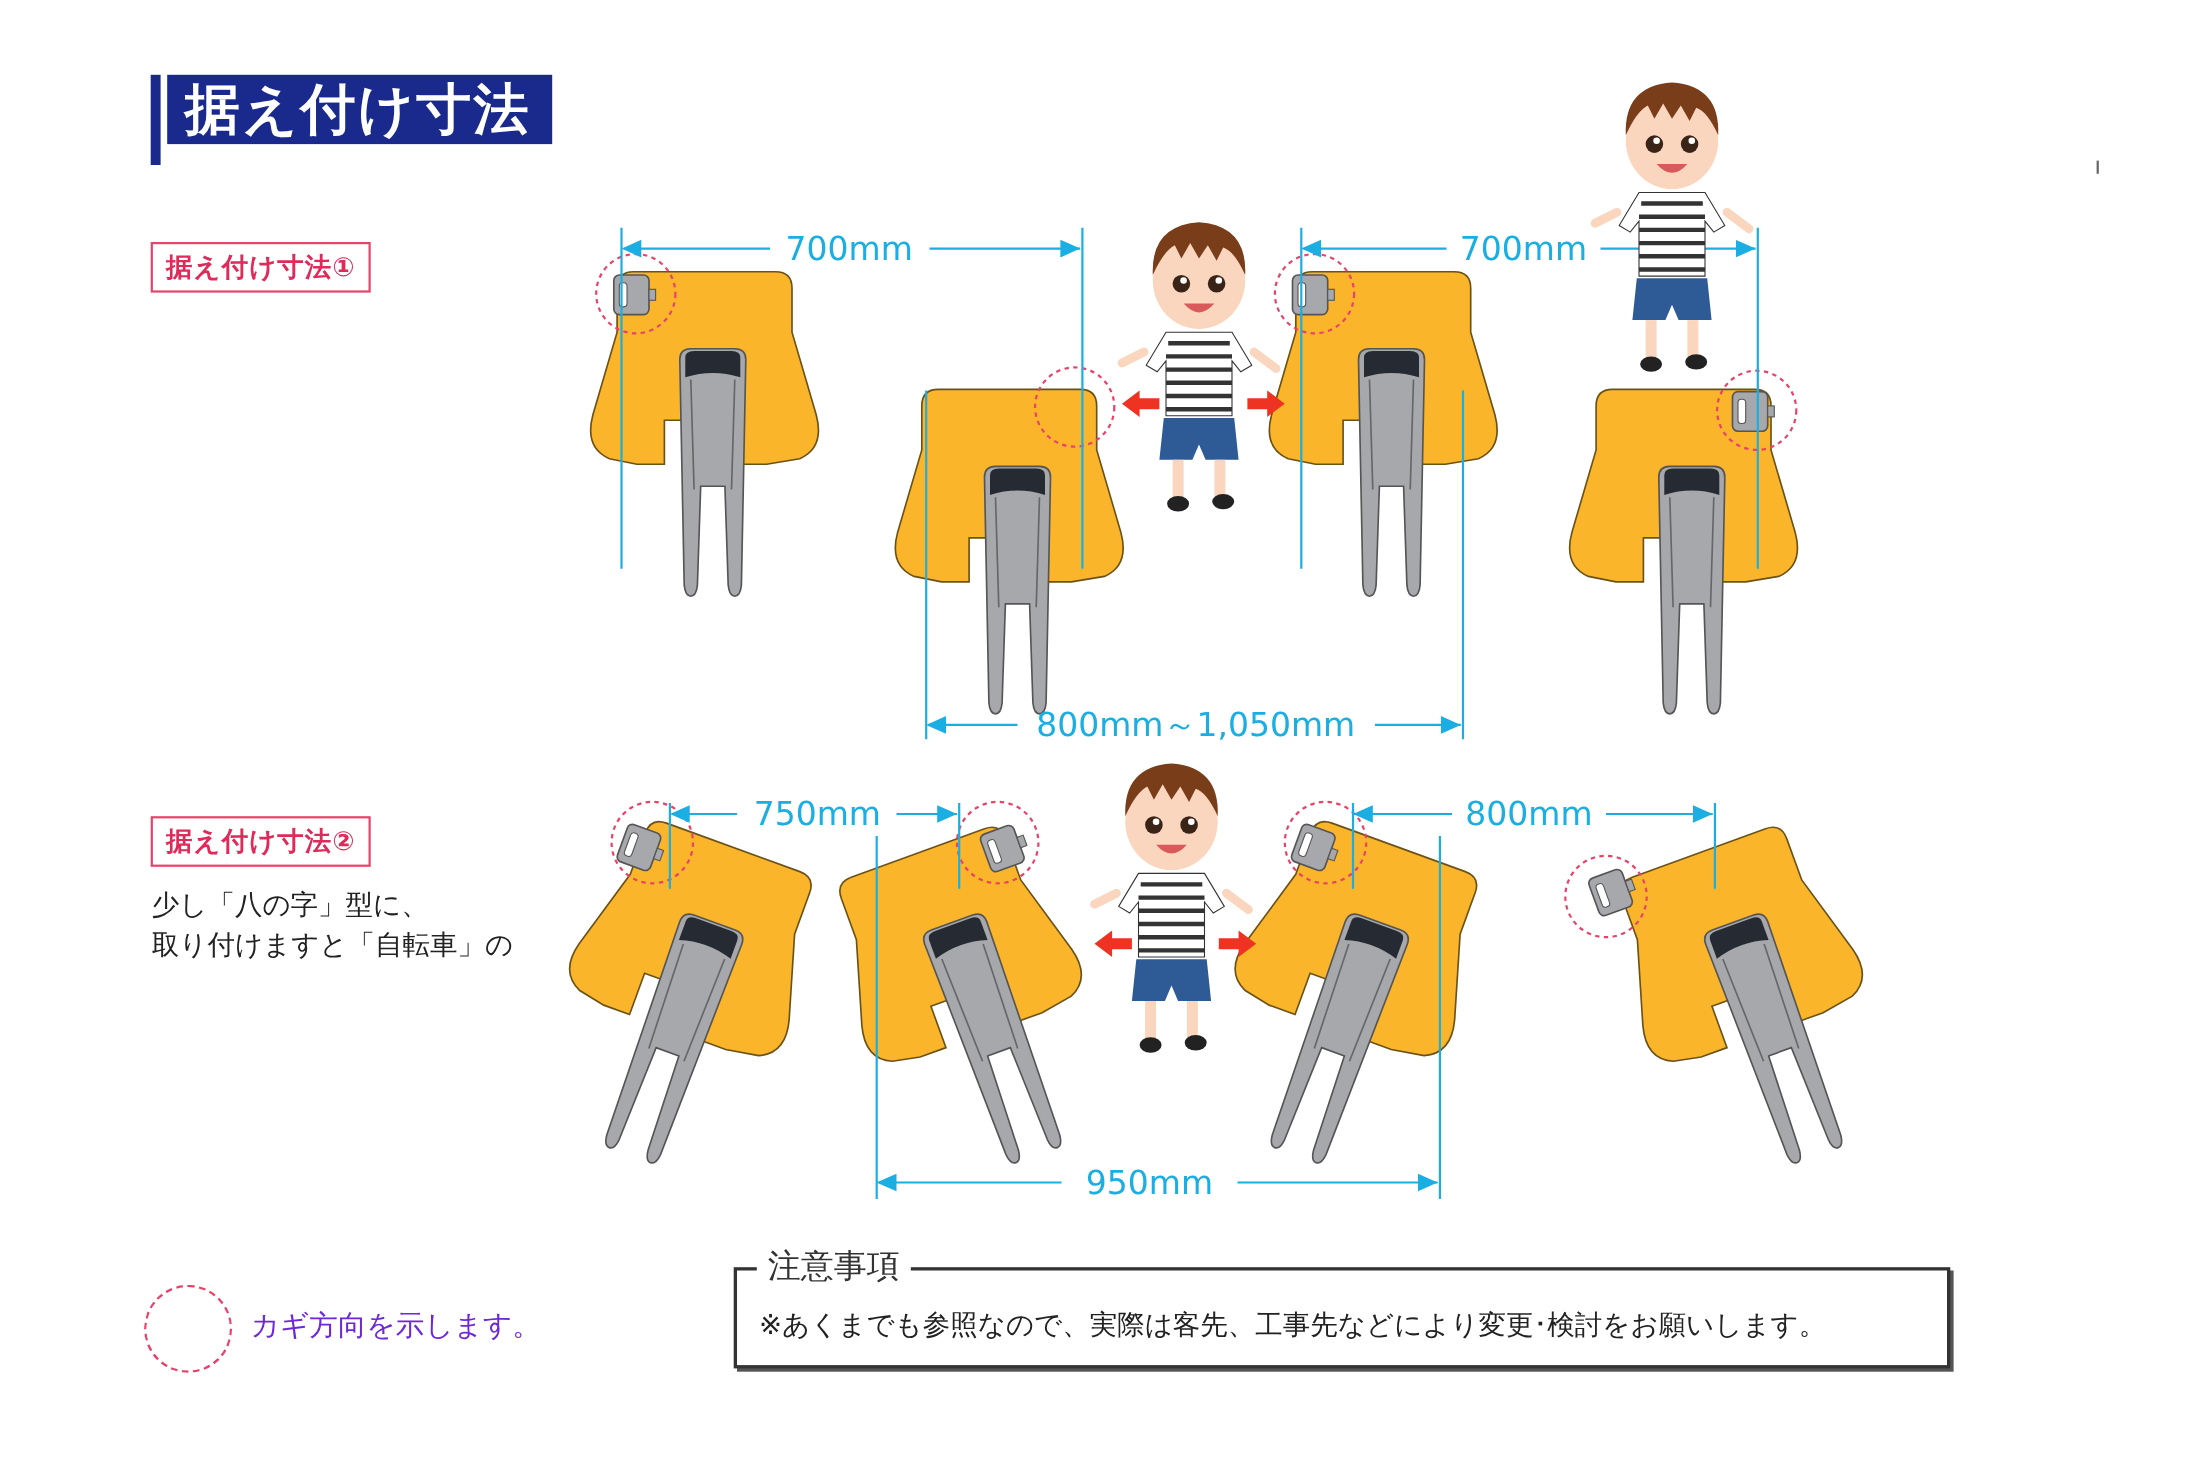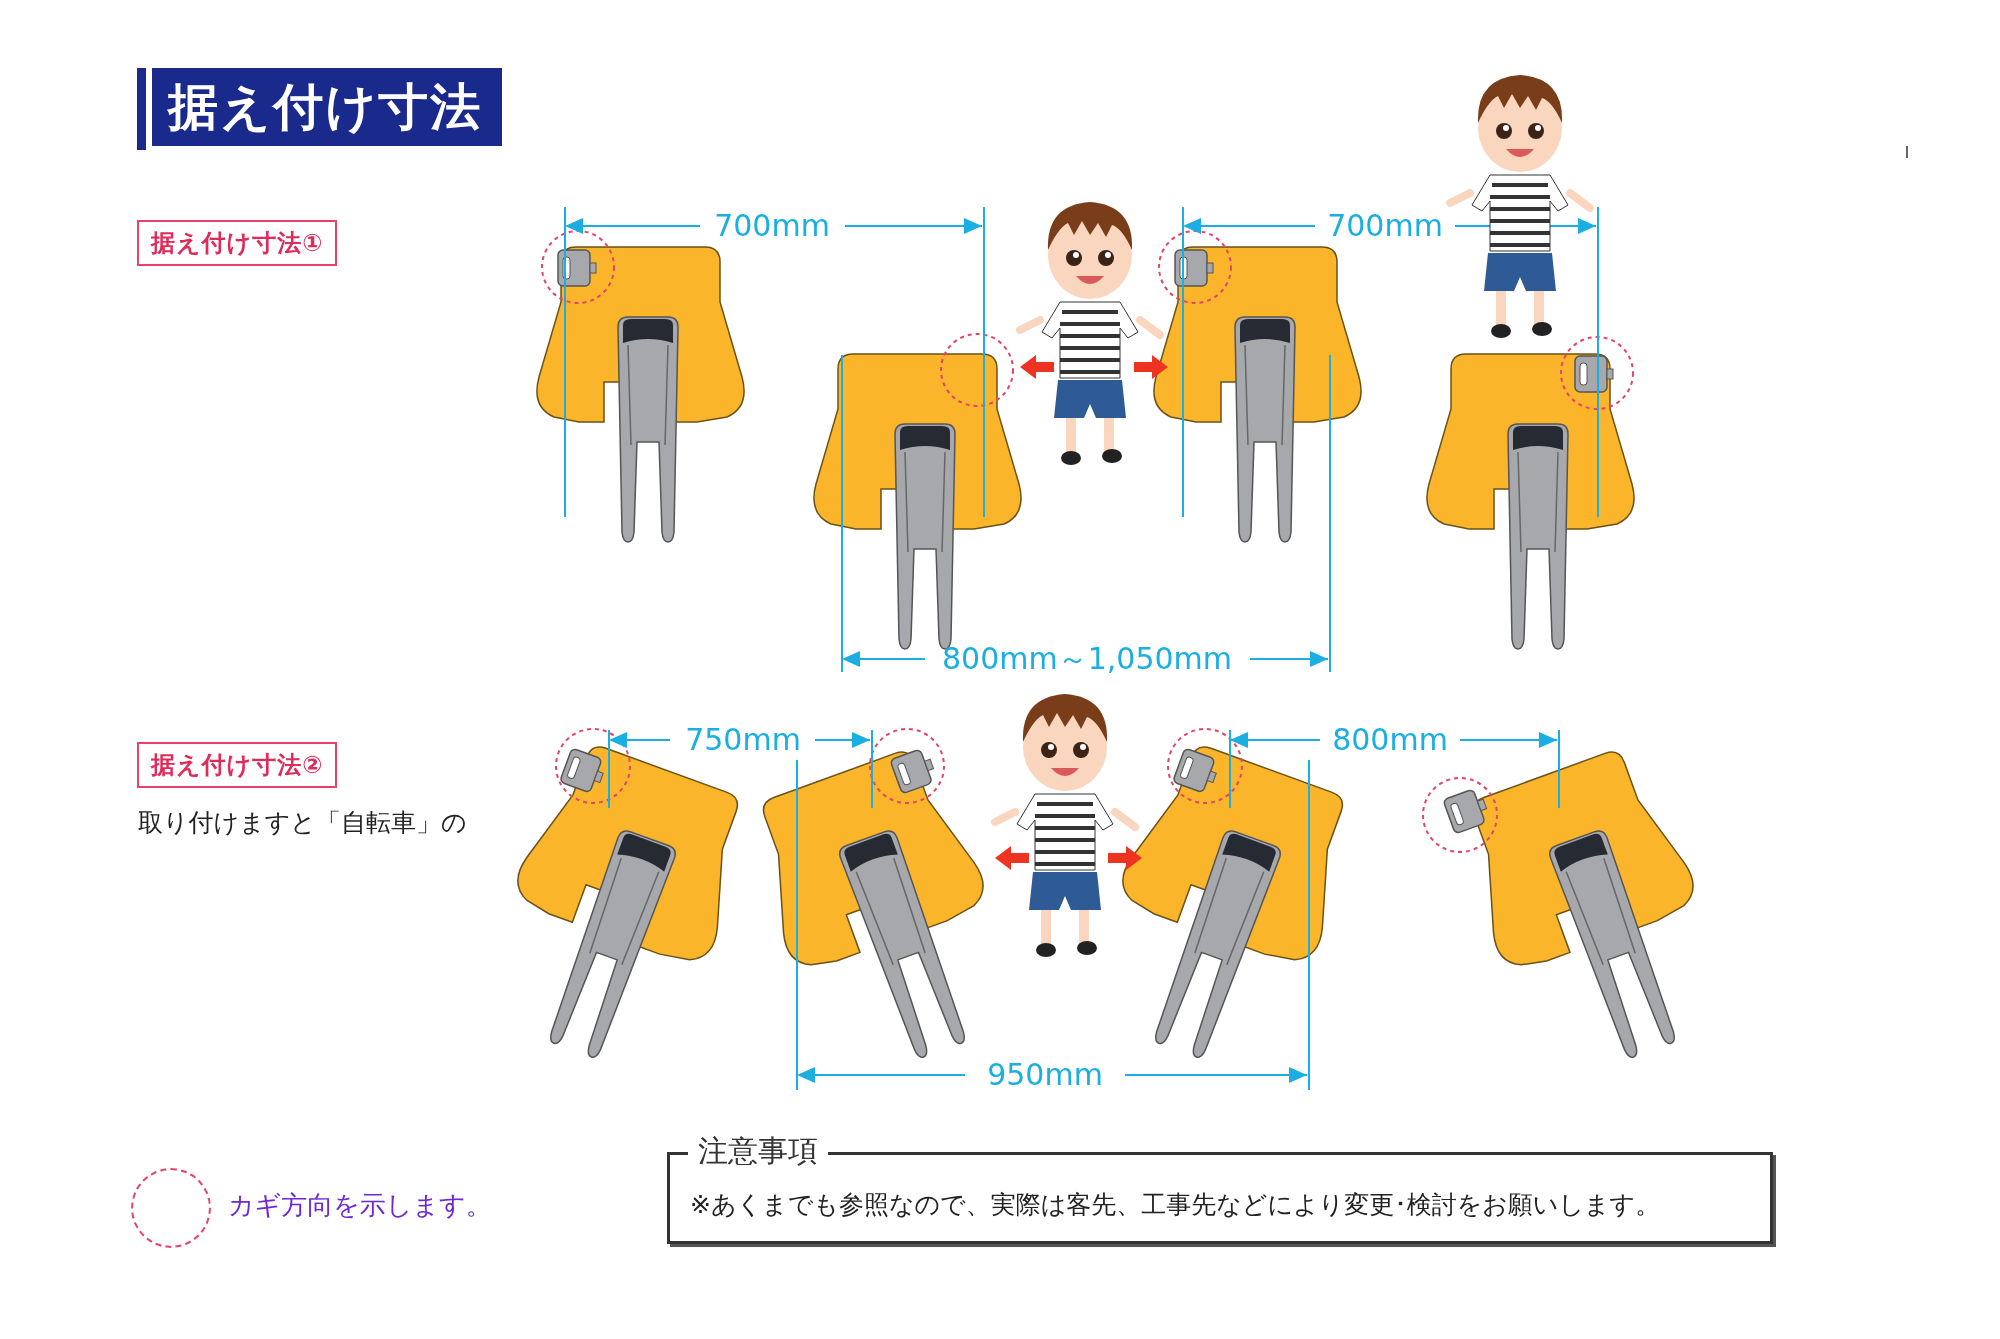--- a/index.html
+++ b/index.html
@@ -2,21 +2,21 @@
 <html><head>
 <meta charset="utf-8">
 <style>
   html, body { margin: 0; padding: 0; background: #ffffff; }
   body { width: 2000px; height: 1339px; position: relative; overflow: hidden;
          font-family: "DejaVu Sans", "Liberation Sans", sans-serif; color: #222; }
 
   
   .title-wrap { position: absolute; left: 137px; top: 68px; height: 82px; display: flex; }
   .title-stripe { width: 9px; height: 82px; background: #1a2a8c; margin-right: 6px; }
-  .title-box { background: #1a2a8c; height: 78px; padding: 0 20px 0 16px; display: flex; align-items: center; }
+  .title-box { background: #1a2a8c; height: 63px; padding: 0 20px 0 16px; display: flex; align-items: center; }
   .title-text { color: #fff; font-weight: bold; font-size: 50px; letter-spacing: 2px; }
 
   
   .section-label { position: absolute; border: 2px solid #e8426b; color: #e02a5a; font-weight: bold;
                    font-size: 24px; padding: 5px 12px; background: #fff; letter-spacing: 1px; text-align: center; }
   .desc { position: absolute; left: 138px; top: 805px; font-size: 25px; line-height: 36px; color: #222; }
 
   
   svg.diagram { position: absolute; left: 0; top: 0; }
   .dim-text { font-family: "DejaVu Sans", "Liberation Sans", sans-serif; fill: #1aaee3; font-size: 30px; }
@@ -44,20 +44,21 @@
     <span class="title-text">据え付け寸法</span>
   </div>
 </div>
 
 <div class="page-mark"></div>
 
 <div class="section-label" style="left:137px; top:220px;">据え付け寸法①</div>
 <div class="section-label" style="left:137px; top:742px;">据え付け寸法②</div>
 
 <div class="desc">
+  <div>少し「八の字」型に、</div>
   <div>取り付けますと「自転車」の</div>
 </div>
 
 <svg class="diagram" width="2000" height="1339" viewBox="0 0 2000 1339">
   <defs>
 
     <g id="rack">
       <path d="M22,2 h115 q15,0 15,15 v40 l22,75 q8,30 -15,40 l-30,5 h-25 v-40 h-68 v40 h-25 l-25,-5 q-23,-10 -15,-40 l22,-75 v-40 q0,-15 15,-15 z" fill="#fbb52a" stroke="#6b5218" stroke-width="1.5"></path>
       <path d="M50,82 q0,-10 10,-10 h40 q10,0 10,10 l-4,205 q-1,10 -6,10 q-5,0 -6,-10 l-3,-90 h-22 l-3,90 q-1,10 -6,10 q-5,0 -6,-10 z" fill="#a7a8ac" stroke="#555" stroke-width="1.5"></path>
       <path d="M55,80 q0,-6 8,-6 h34 q8,0 8,6 v18 q-25,-8 -50,0 z" fill="#262a33"></path>

